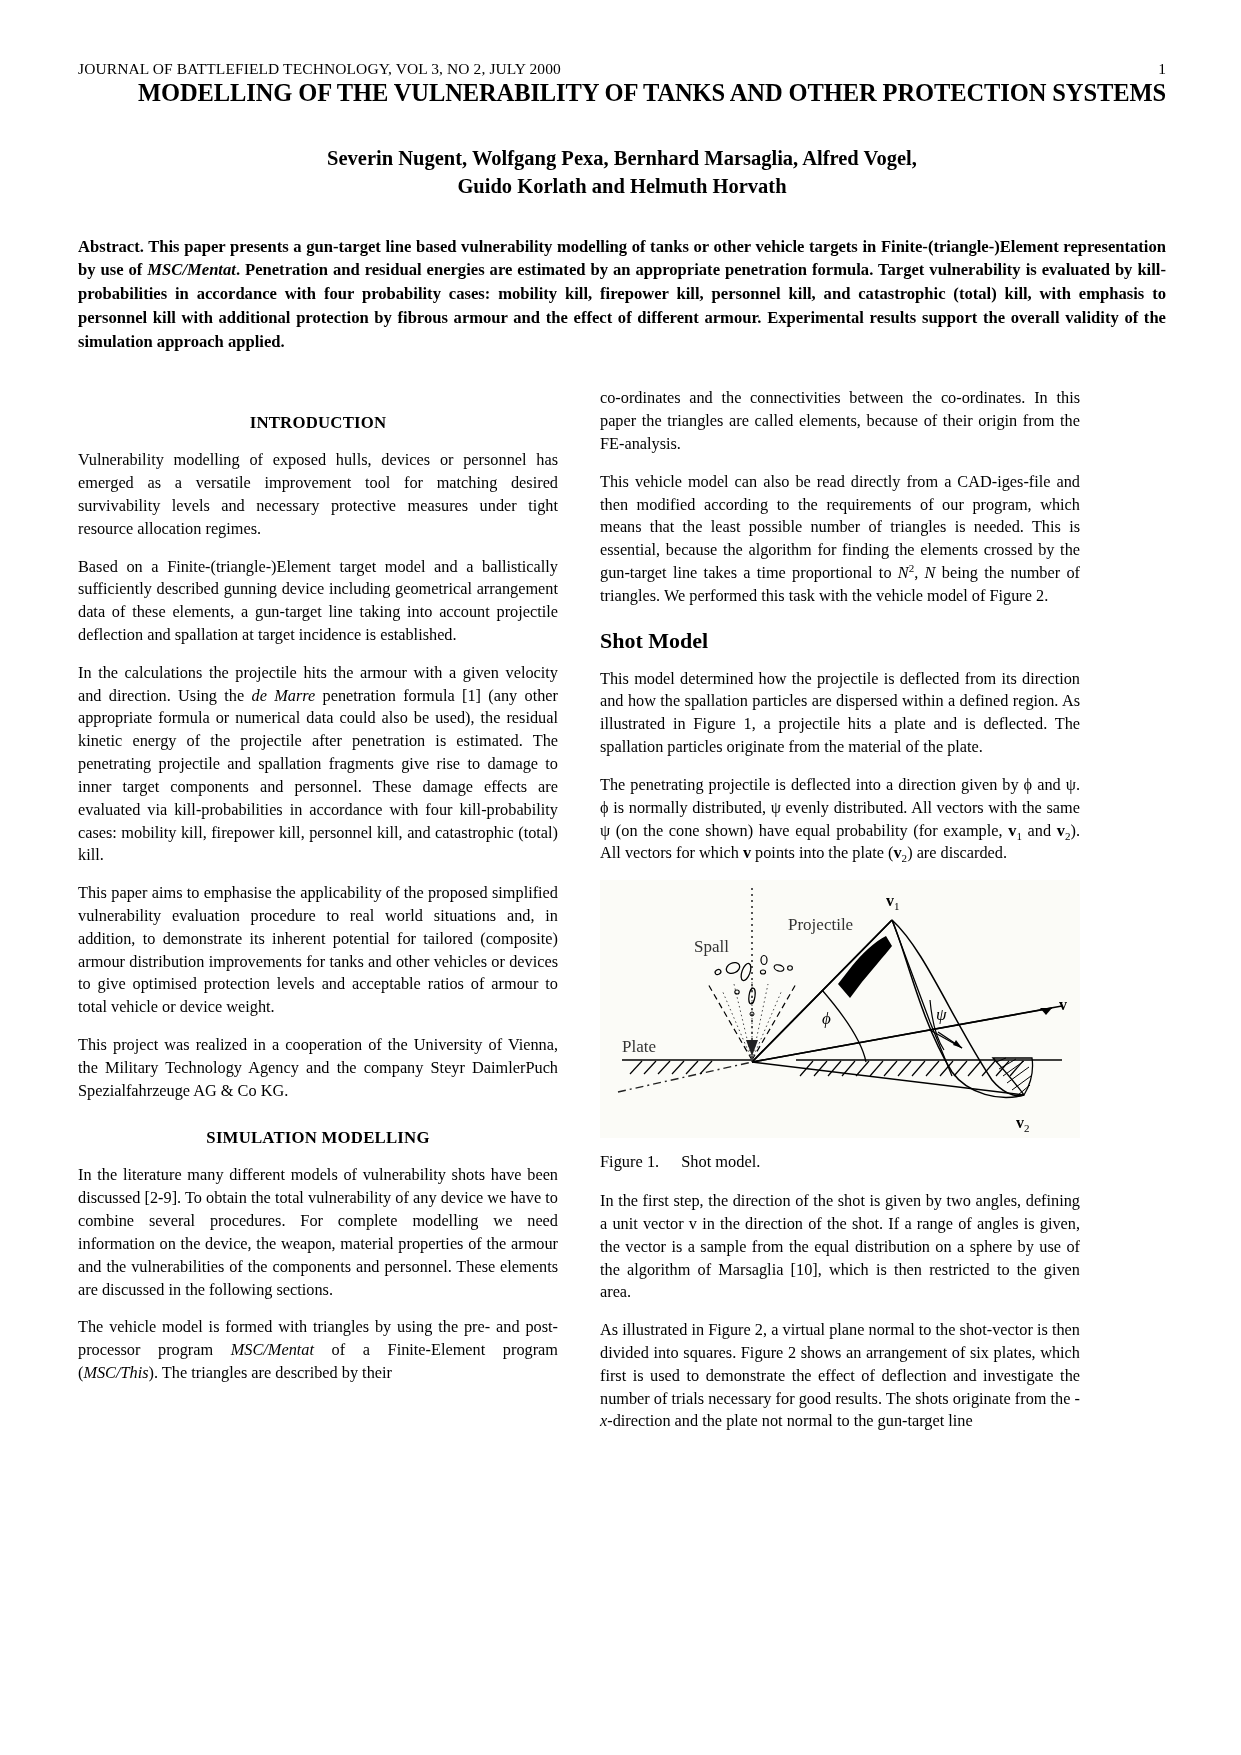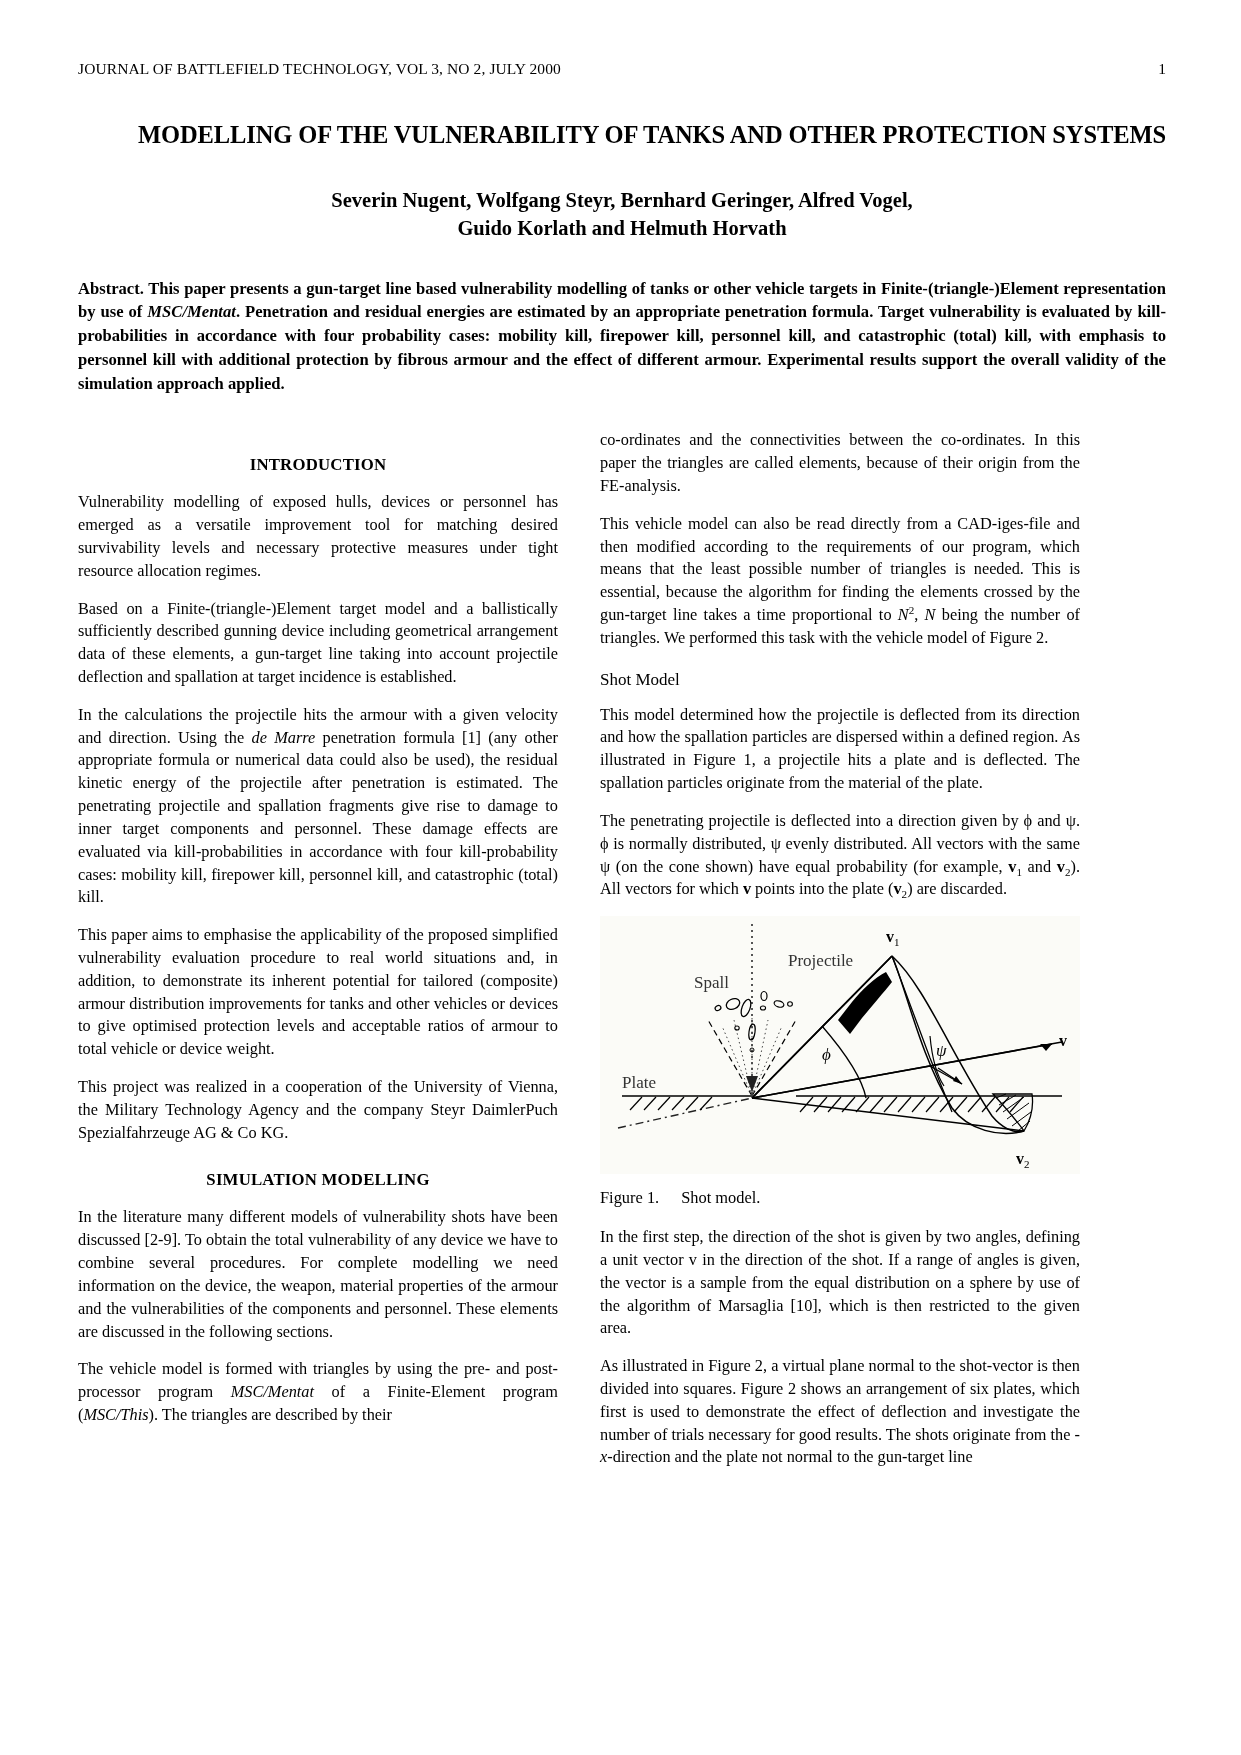--- a/index.html
+++ b/index.html
@@ -29,21 +29,20 @@
     top: 60px;
     width: 1088px;
   }
   
   .runhead {
     display: flex;
     justify-content: space-between;
     align-items: flex-end;
     font-size: 15.5px;
     letter-spacing: 0.1px;
-    margin-bottom: 42px;
   }
   .runhead-left { white-space: nowrap; }
   .runhead-right { font-size: 15.5px; }
 
   
   .doc-title {
     text-align: right;
     font-size: 24.5px;
     font-weight: bold;
     letter-spacing: -0.1px;
@@ -91,22 +90,22 @@
   }
   p.body i { font-style: italic; }
   .sec-head {
     text-align: center;
     font-size: 16.8px;
     font-weight: bold;
     margin: 26px 0 16px 0;
     letter-spacing: 0.2px;
   }
   .sub-head {
-    font-size: 17px;
-    font-weight: normal;
+    font-size: 22px;
+    font-weight: bold;
     margin: 20px 0 14px 0;
   }
   sup { font-size: 0.68em; vertical-align: super; line-height: 0; }
   sub { font-size: 0.68em; vertical-align: sub; line-height: 0; }
 
   
   .figure-wrap {
     margin: 14px 0 6px 0;
   }
   .figure-box {
@@ -130,21 +129,21 @@
   <div class="content">
 
     <div class="runhead">
       <span class="runhead-left">JOURNAL OF BATTLEFIELD TECHNOLOGY, VOL 3, NO 2, JULY 2000</span>
       <span class="runhead-right">1</span>
     </div>
 
     <h1 class="doc-title">MODELLING OF THE VULNERABILITY OF TANKS AND OTHER PROTECTION SYSTEMS</h1>
 
     <div class="authors">
-      <span class="line">Severin Nugent, Wolfgang Steyr, Bernhard Geringer, Alfred Vogel,</span>
+      <span class="line">Severin Nugent, Wolfgang Pexa, Bernhard Marsaglia, Alfred Vogel,</span>
       <span class="line">Guido Korlath and Helmuth Horvath</span>
     </div>
 
     <div class="abstract">
       <span>Abstract. This paper presents a gun-target line based vulnerability modelling of tanks or other vehicle targets in Finite-(triangle-)Element representation by use of </span><i>MSC/Mentat</i><span>. Penetration and residual energies are estimated by an appropriate penetration formula. Target vulnerability is evaluated by kill-probabilities in accordance with four probability cases: mobility kill, firepower kill, personnel kill, and catastrophic (total) kill, with emphasis to personnel kill with additional protection by fibrous armour and the effect of different armour. Experimental results support the overall validity of the simulation approach applied.</span>
     </div>
 
     <div class="cols">
 
       <div class="col">

